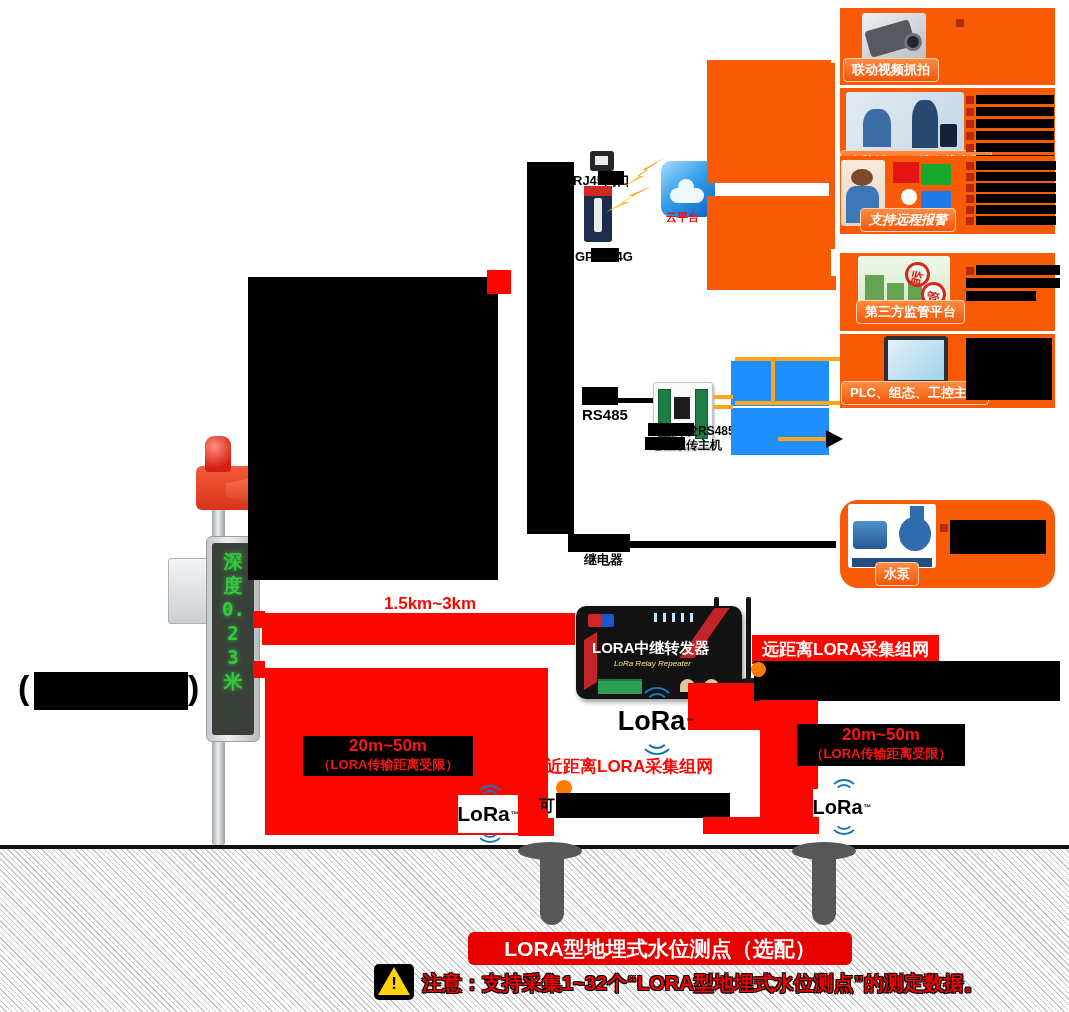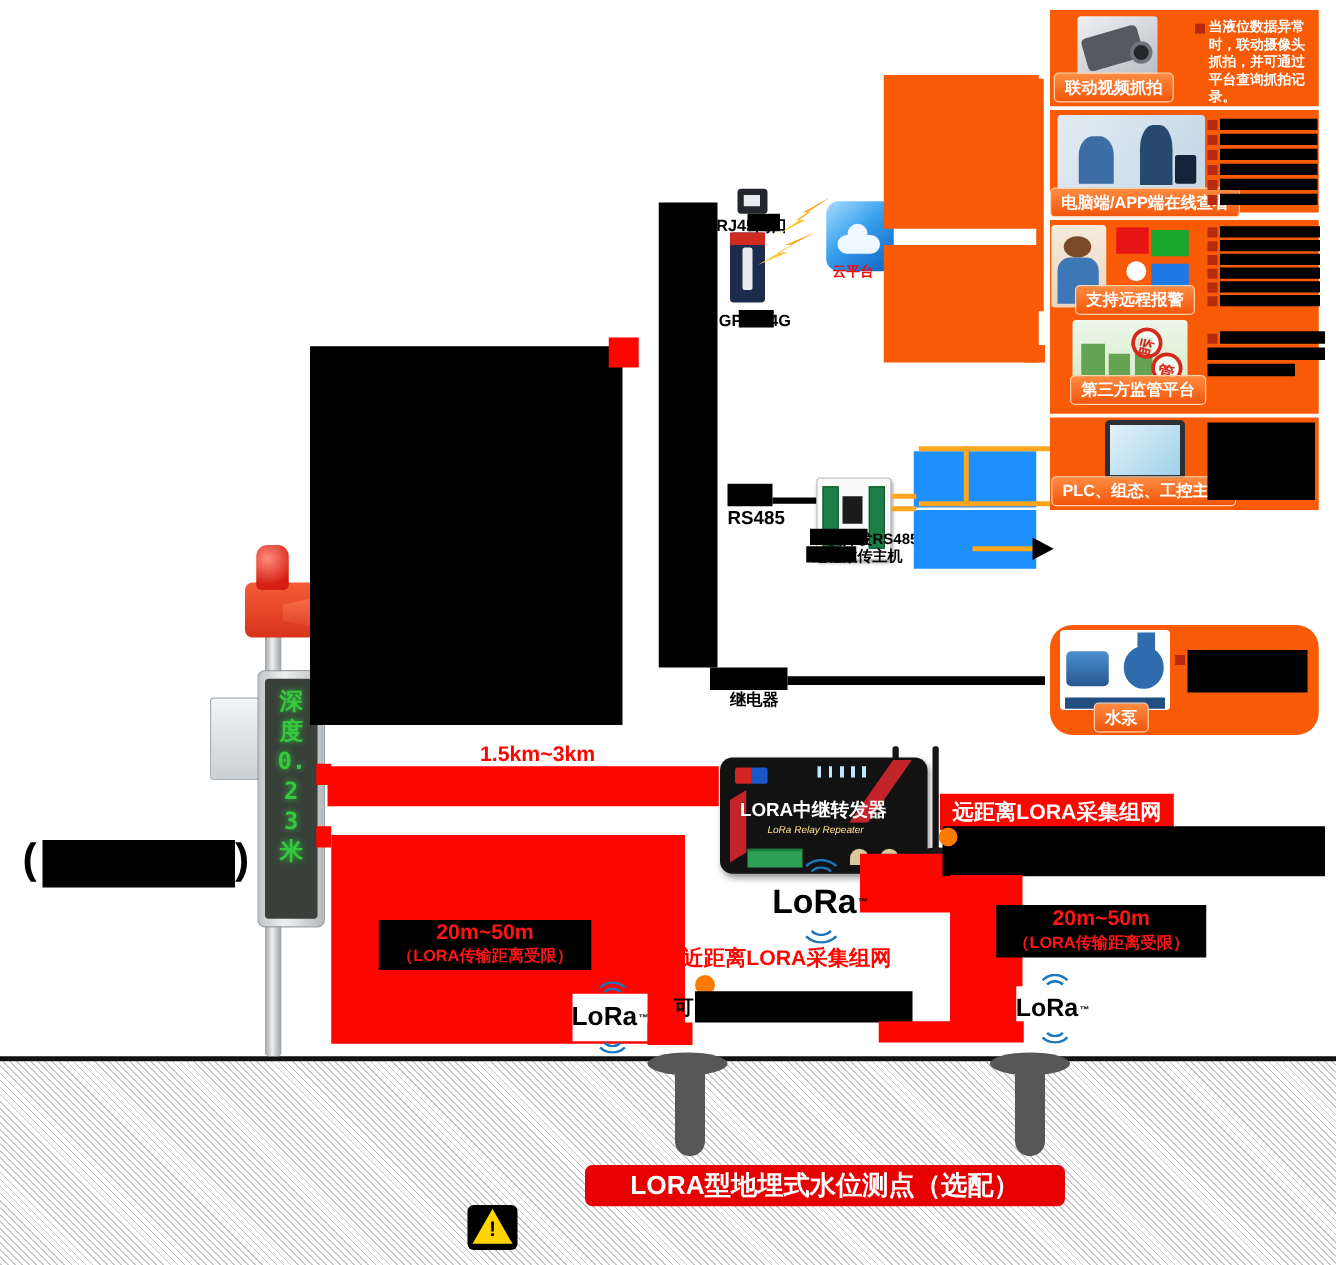--- a/index.html
+++ b/index.html
@@ -265,29 +265,29 @@
   <div class="icon-lbl" style="left:539px;top:796px;font-size:16px;">可</div>
   <div class="rd" style="left:556px;top:793px;width:174px;height:25px;"></div>
   <div class="rd-red" style="left:518px;top:818px;width:36px;height:18px;"></div>
   <div class="rd-red" style="left:703px;top:817px;width:116px;height:17px;"></div>
 
   <div class="buried-bar" style="left:468px;top:932px;width:384px;height:33px;line-height:33px;">LORA型地埋式水位测点（选配）</div>
   <div class="warnbox" style="left:374px;top:964px;width:40px;height:36px;">
     <span class="warn-tri"></span>
     <span class="warn-ex">!</span>
   </div>
+  <div class="notice" style="left:422px;top:970px;">注意：支持采集1~32个“LORA型地埋式水位测点”的测定数据。</div>
 
   <div class="panel" style="top:8px;height:77px;">
     <div class="pimg cam" style="left:22px;top:5px;width:64px;height:56px;">
         <span class="body"></span>
         <span class="lens"></span>
       </div>
     <div class="plabel" style="left:3px;top:50px;">联动视频抓拍</div>
     <span class="sqb" style="left:116px;top:11px;"></span>
-    <div class="pdesc" style="left:127px;top:7px;width:86px;">当液位数据异常时，联动摄像头抓拍，并可通过平台查询抓拍记录。</div>
   </div>
 
   <div class="panel" style="top:88px;height:82px;">
     <div class="pimg illus" style="left:6px;top:4px;width:118px;height:64px;">
         <span class="h1"></span>
         <span class="h2"></span>
         <span class="ph"></span>
       </div>
     <div class="plabel" style="left:0px;top:62px;">电脑端/APP端在线查看</div>
     <span class="sqb" style="left:126px;top:8px;"></span>
@@ -297,21 +297,21 @@
     <span class="sqb" style="left:126px;top:32px;"></span>
       <div class="bar" style="left:136px;top:31px;width:78px;height:9px;"></div>
     <span class="sqb" style="left:126px;top:44px;"></span>
       <div class="bar" style="left:136px;top:43px;width:78px;height:9px;"></div>
     <span class="sqb" style="left:126px;top:56px;"></span>
       <div class="bar" style="left:136px;top:55px;width:78px;height:9px;"></div>
     <span class="sqb" style="left:126px;top:68px;"></span>
       <div class="bar" style="left:136px;top:67px;width:78px;height:9px;"></div>
   </div>
 
-  <div class="panel" style="top:176px;height:78px;">
+  <div class="panel" style="top:156px;height:78px;font-style:italic;">
     <div class="pimg person" style="left:1px;top:4px;width:44px;height:66px;">
         <span class="t"></span>
         <span class="b"></span>
       </div>
     <div class="csq" style="left:53px;top:6px;width:26px;height:21px;background:#e61414;"></div>
     <div class="csq" style="left:81px;top:8px;width:30px;height:21px;background:#18a82c;"></div>
     <div class="csq" style="left:61px;top:33px;width:16px;height:16px;border-radius:50%;background:#fff;"></div>
     <div class="csq" style="left:81px;top:35px;width:30px;height:21px;background:#1e78e6;"></div>
     <div class="plabel" style="left:20px;top:52px;">支持远程报警</div>
     <span class="sqb" style="left:126px;top:6px;"></span>

